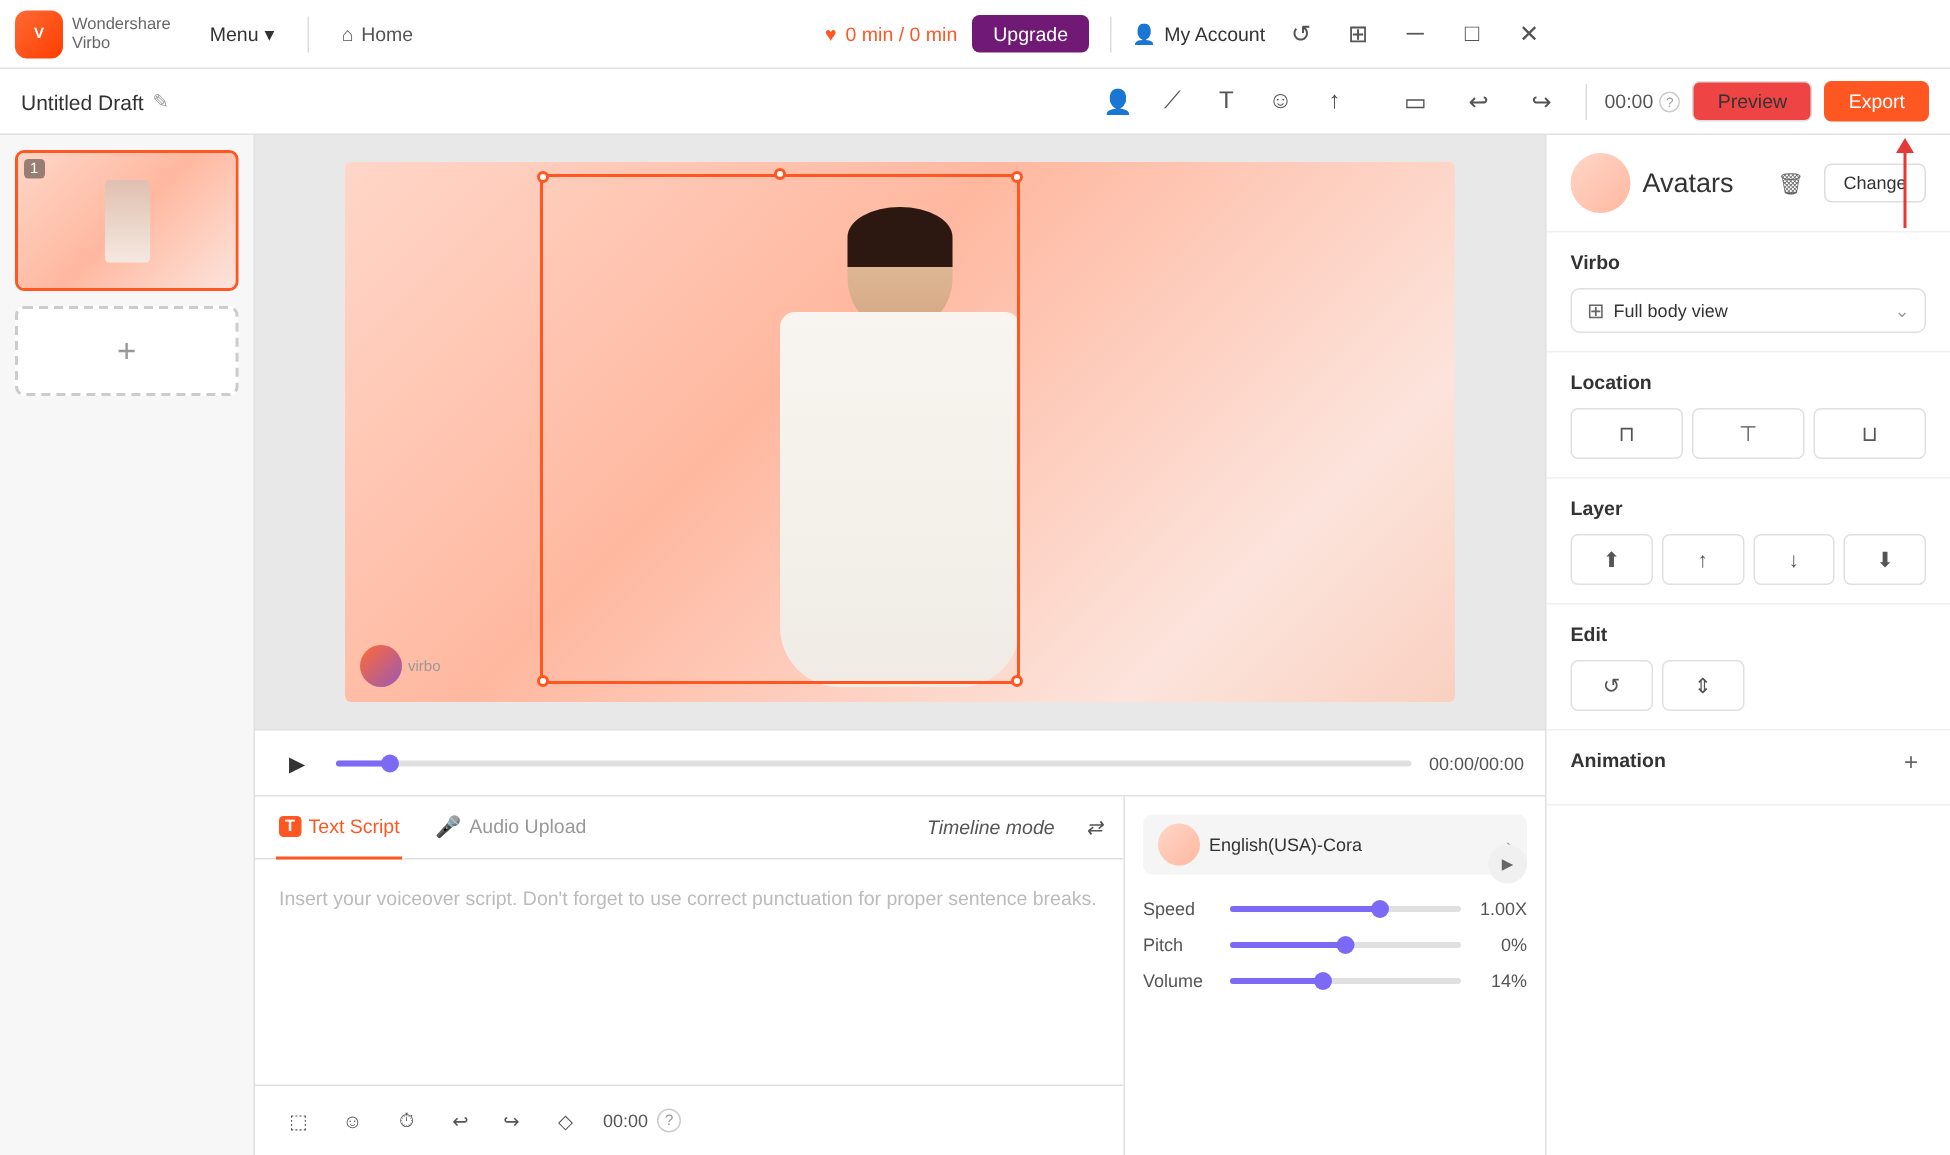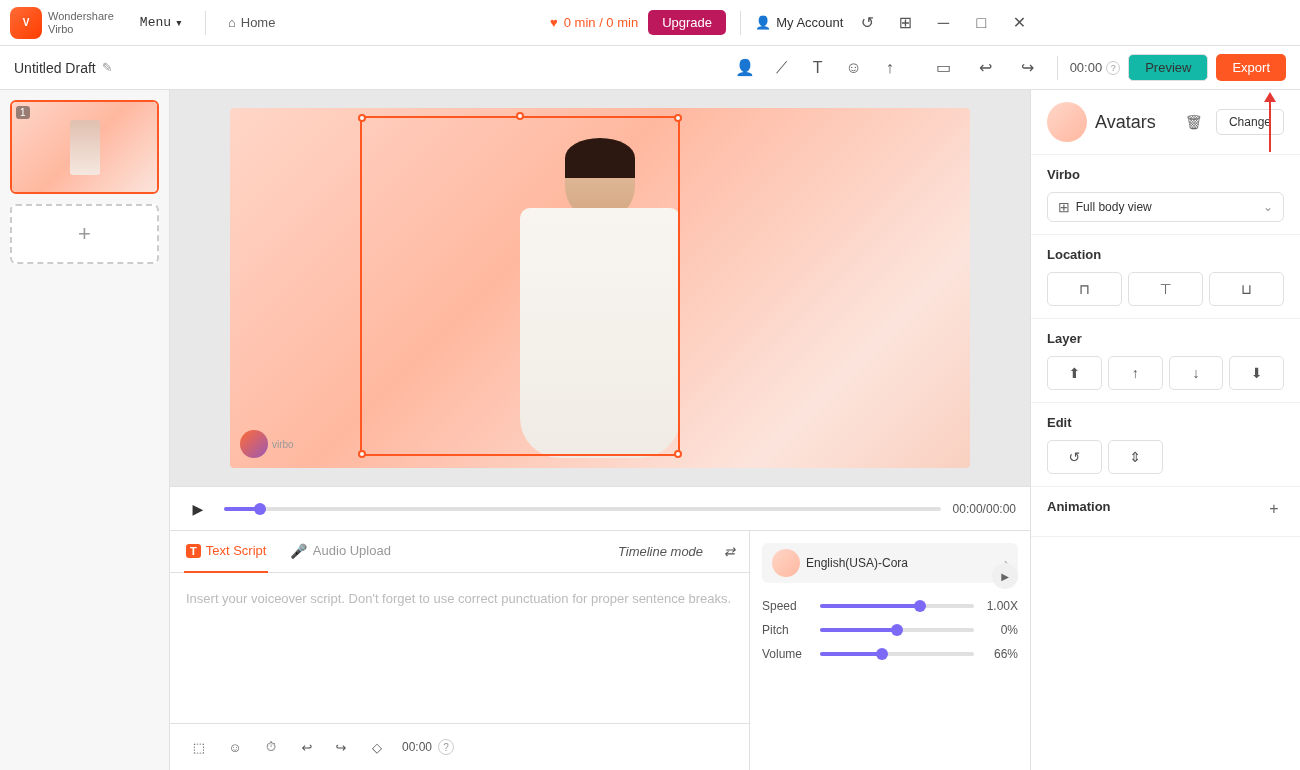--- a/index.html
+++ b/index.html
@@ -4,39 +4,39 @@
   <style>
     * { box-sizing: border-box; margin: 0; padding: 0; }
     body { font-family: -apple-system, BlinkMacSystemFont, 'Segoe UI', sans-serif; background: #f0f0f0; width: 1300px; height: 770px; overflow: hidden; font-size: 13px; }
 
     
     .topbar { display: flex; align-items: center; background: #fff; height: 46px; padding: 0 10px; border-bottom: 1px solid #e0e0e0; gap: 8px; }
     .logo { display: flex; align-items: center; gap: 6px; margin-right: 8px; }
     .logo-icon { width: 32px; height: 32px; border-radius: 8px; background: linear-gradient(135deg, #ff6b35, #ff3d00); display: flex; align-items: center; justify-content: center; color: #fff; font-weight: bold; font-size: 10px; }
     .logo-text { font-weight: 700; font-size: 13px; color: #333; line-height: 1.1; }
     .logo-text span { display: block; font-size: 11px; font-weight: 400; color: #666; }
-    .menu-btn { display: flex; align-items: center; gap: 4px; padding: 4px 10px; cursor: pointer; color: #333; font-size: 13px; font-family: Liberation Mono, monospace; }
+    .menu-btn { display: flex; align-items: center; gap: 4px; padding: 4px 10px; cursor: pointer; color: #333; font-size: 13px; }
     .divider-v { width: 1px; height: 24px; background: #ddd; margin: 0 4px; }
     .home-btn { display: flex; align-items: center; gap: 5px; padding: 4px 10px; color: #555; cursor: pointer; font-size: 13px; }
     .topbar-center { flex: 1; display: flex; justify-content: center; align-items: center; gap: 10px; }
     .timer-info { display: flex; align-items: center; gap: 6px; color: #ff5722; font-size: 13px; }
     .heart-icon { color: #ff5722; }
-    .upgrade-btn { background: #be185d; color: #fff; border: none; padding: 5px 14px; border-radius: 5px; cursor: pointer; font-size: 13px; font-weight: 500; }
+    .upgrade-btn { background: #701a75; color: #fff; border: none; padding: 5px 14px; border-radius: 5px; cursor: pointer; font-size: 13px; font-weight: 500; }
     .account-btn { display: flex; align-items: center; gap: 5px; color: #333; cursor: pointer; font-size: 13px; }
     .topbar-icon-btn { width: 28px; height: 28px; display: flex; align-items: center; justify-content: center; cursor: pointer; color: #555; font-size: 16px; }
 
     
     .secondbar { display: flex; align-items: center; background: #fff; height: 44px; padding: 0 14px; border-bottom: 1px solid #e0e0e0; gap: 10px; }
     .draft-title { display: flex; align-items: center; gap: 6px; font-size: 14px; color: #333; font-weight: 500; }
     .edit-icon { color: #999; cursor: pointer; font-size: 13px; }
     .secondbar-tools { display: flex; align-items: center; gap: 2px; margin-left: auto; }
     .tool-btn { width: 34px; height: 34px; display: flex; align-items: center; justify-content: center; cursor: pointer; color: #555; border-radius: 5px; font-size: 16px; }
     .secondbar-right { display: flex; align-items: center; gap: 8px; margin-left: 10px; }
     .time-display { display: flex; align-items: center; gap: 4px; color: #555; font-size: 13px; }
-    .preview-btn { padding: 5px 16px; background: #14b8a6; border: 1px solid #ddd; border-radius: 5px; cursor: pointer; color: #333; font-size: 13px; }
+    .preview-btn { padding: 5px 16px; background: #ef4444; border: 1px solid #ddd; border-radius: 5px; cursor: pointer; color: #333; font-size: 13px; }
     .export-btn { padding: 6px 16px; background: #ff5722; color: #fff; border: none; border-radius: 5px; cursor: pointer; font-size: 13px; font-weight: 500; }
 
     
     .main-layout { display: flex; height: calc(770px - 46px - 44px); }
 
     
     .slides-panel { width: 170px; background: #f7f7f7; border-right: 1px solid #e0e0e0; padding: 10px; display: flex; flex-direction: column; gap: 10px; overflow-y: auto; }
     .slide-item { position: relative; border-radius: 6px; overflow: hidden; cursor: pointer; }
     .slide-item.active { border: 2px solid #ff5722; }
     .slide-number { position: absolute; top: 4px; left: 4px; font-size: 10px; color: #fff; background: rgba(0,0,0,0.4); border-radius: 3px; padding: 1px 4px; }
@@ -298,21 +298,21 @@
           </div>
           <span class="param-value">0%</span>
         </div>
 
         <div class="param-row">
           <span class="param-label">Volume</span>
           <div class="param-slider">
             <div class="param-fill" style="width: 40%;"></div>
             <div class="param-thumb" style="left: 40%;"></div>
           </div>
-          <span class="param-value">66%</span>
+          <span class="param-value">14%</span>
         </div>
       </div>
     </div>
   </div>
 
   <div class="right-panel">
 
     <div class="rp-section">
       <div class="avatar-row">
         <div class="avatar-thumb"></div>

